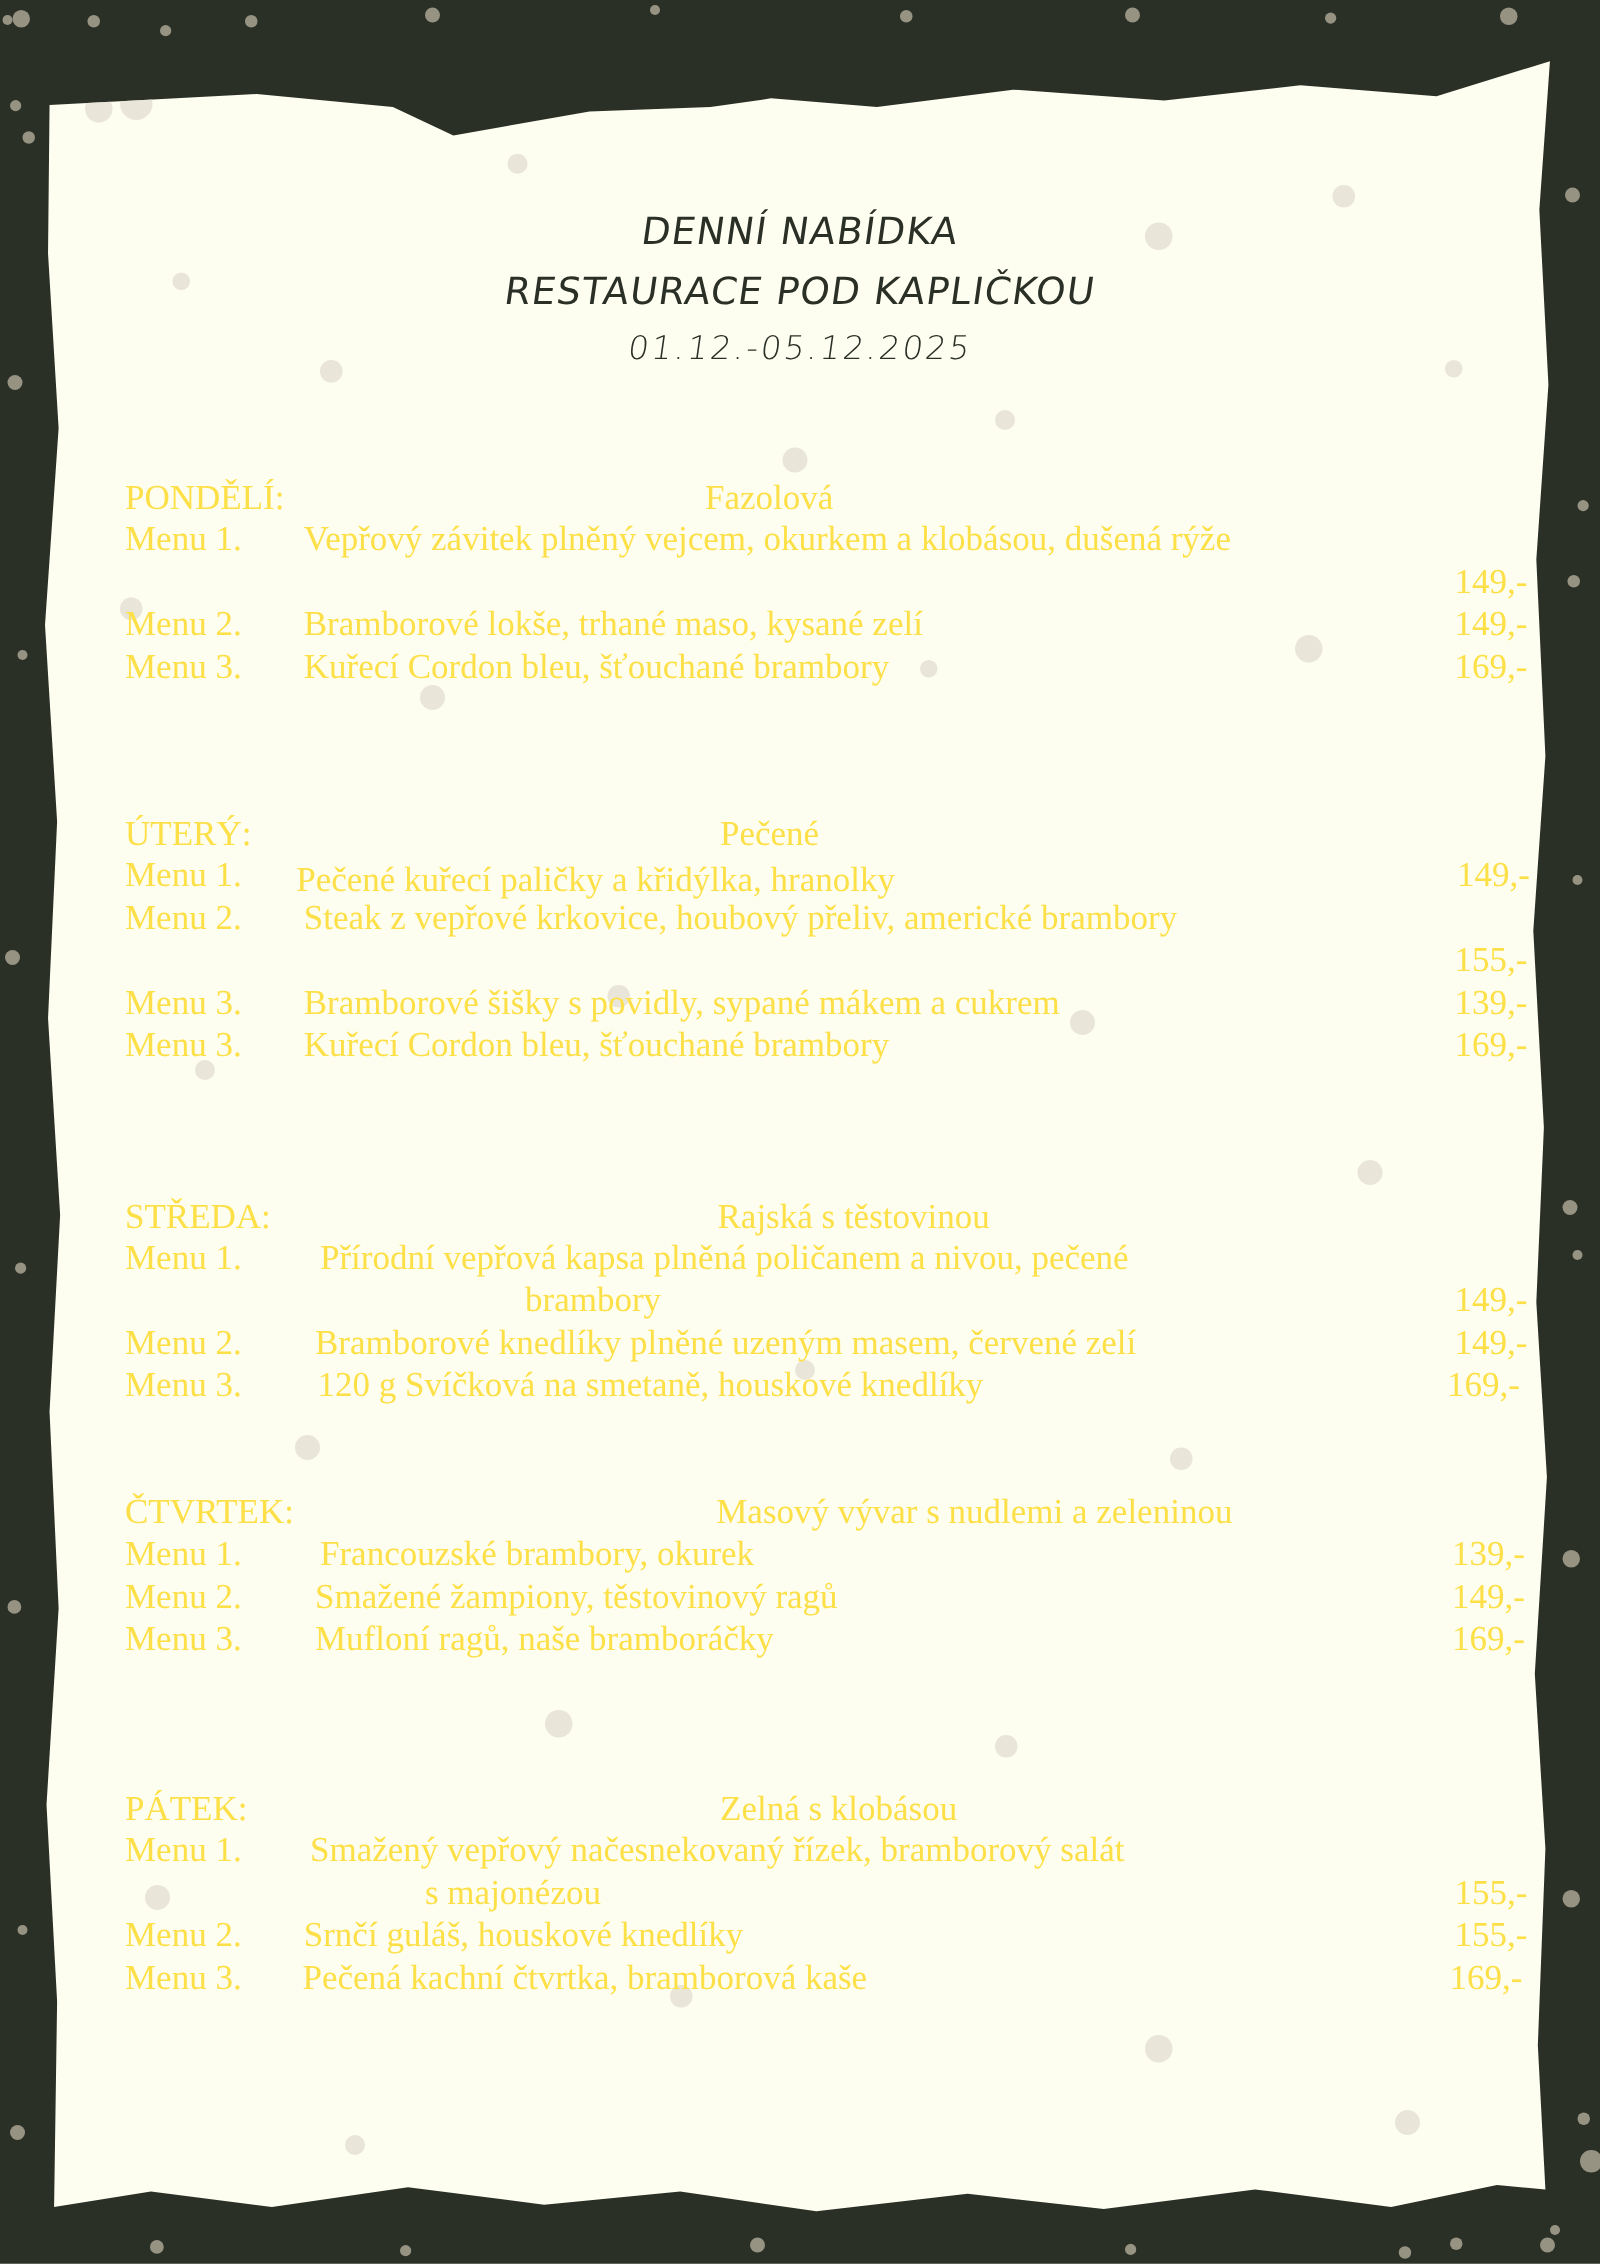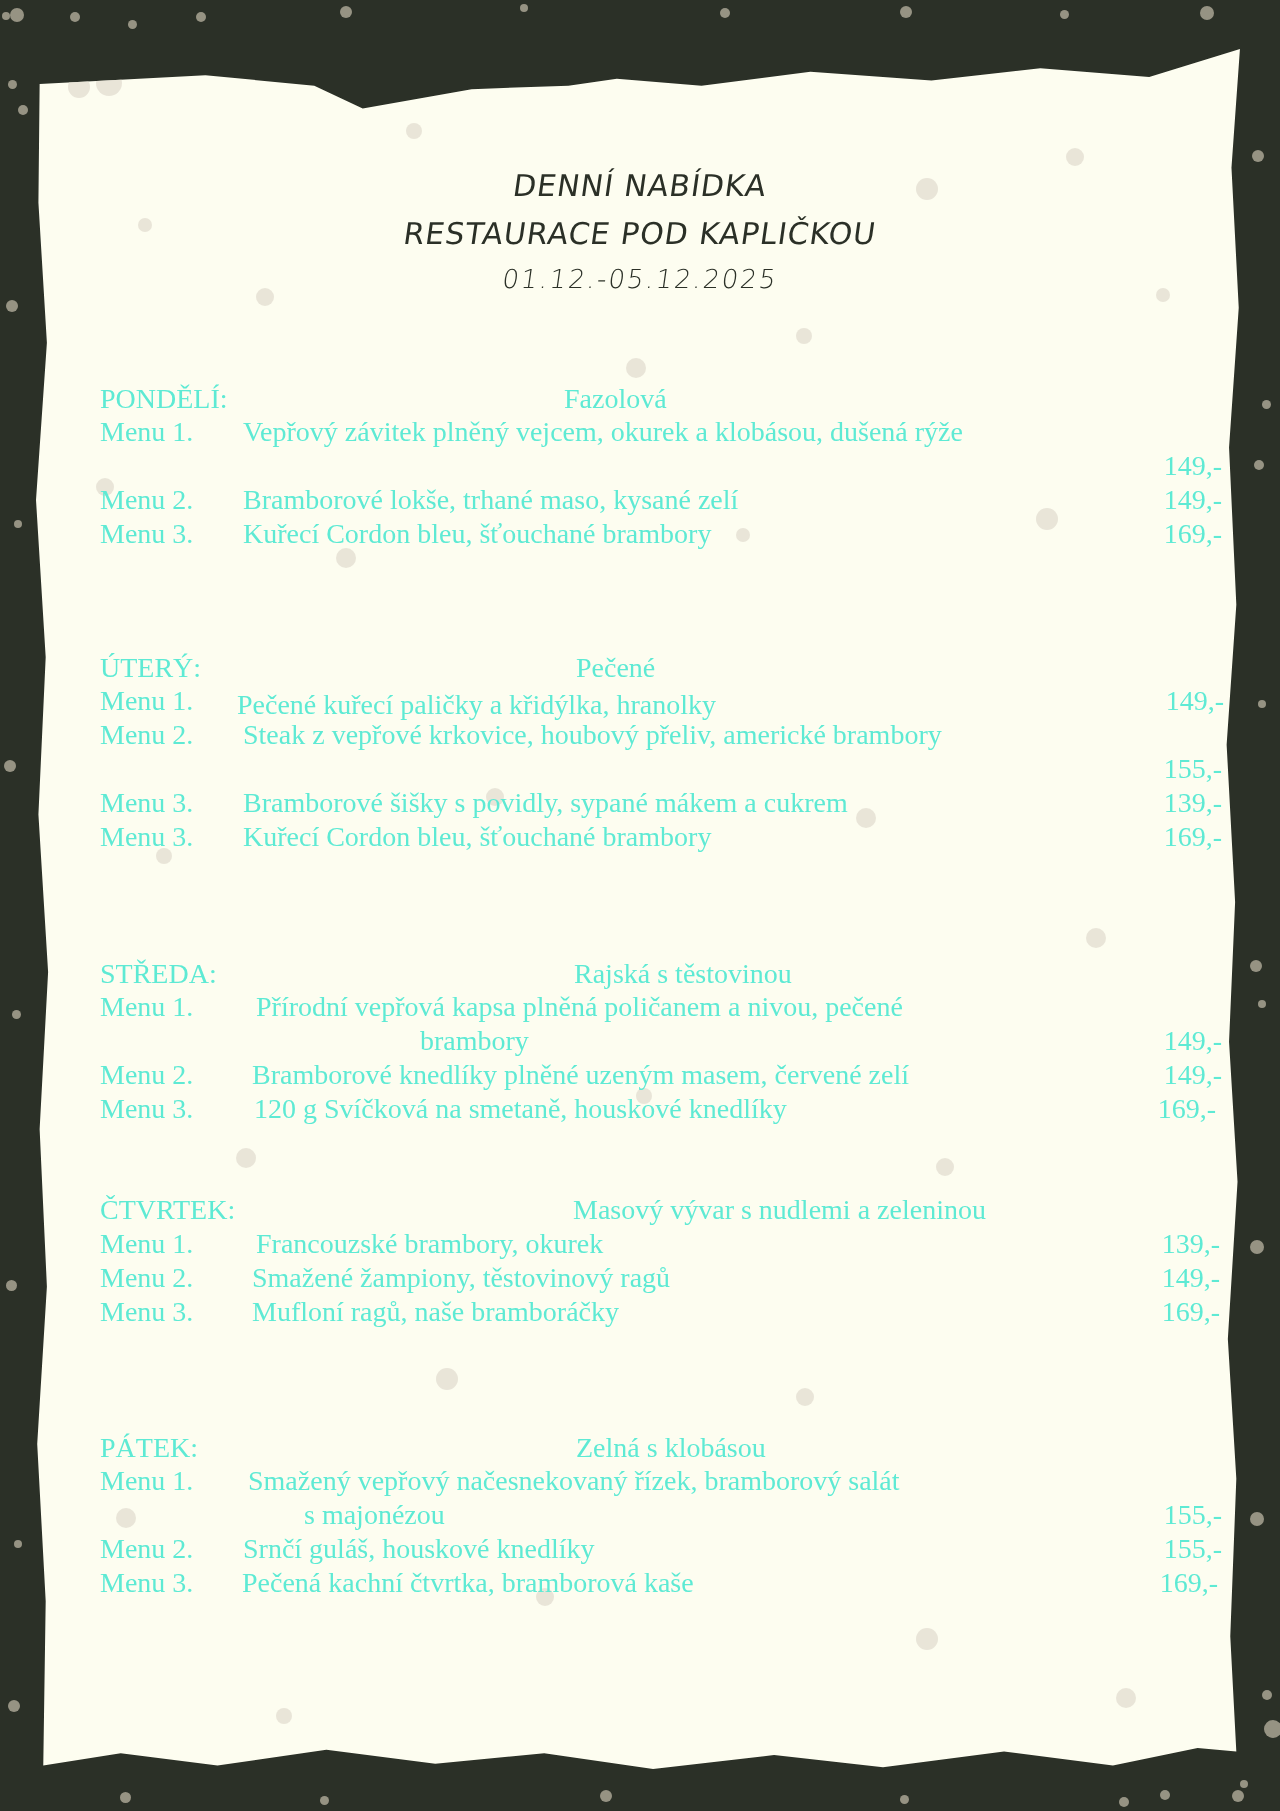--- a/index.html
+++ b/index.html
@@ -20,21 +20,21 @@
   .title {
     position: absolute; left: 0; width: 1280px; text-align: center;
     font-family: "DejaVu Sans", sans-serif; color: #2b3027;
     letter-spacing: 1px; transform: skewX(-8deg);
   }
   .t1 { top: 168px; font-size: 30px; font-weight: normal; }
   .t2 { top: 216px; font-size: 30px; }
   .t3 { top: 264px; font-size: 26px; font-weight: 300; letter-spacing: 2px; }
   .ln {
     position: absolute; font-size: 28px; line-height: 34px; white-space: nowrap;
-    color: #5eead4;
+    color: #fde047;
   }
   .price { text-align: right; }
 </style>
 </head>
 <body>
 
 <div>
   <div class="dot border-dot" style="left:10px;top:8px;width:14px;height:14px"></div>
   <div class="dot border-dot" style="left:2px;top:12px;width:8px;height:8px"></div>
   <div class="dot border-dot" style="left:70px;top:12px;width:10px;height:10px"></div>
@@ -107,21 +107,21 @@
 </div>
 
 <div class="title t1">DENNÍ NABÍDKA</div>
 <div class="title t2">RESTAURACE POD KAPLIČKOU</div>
 <div class="title t3">01.12.-05.12.2025</div>
 
 <section>
   <div class="ln" style="left:100px;top:382px">PONDĚLÍ:</div>
   <div class="ln" style="left:564px;top:382px">Fazolová</div>
   <div class="ln" style="left:100px;top:415px">Menu 1.</div>
-  <div class="ln" style="left:243px;top:415px">Vepřový závitek plněný vejcem, okurek a klobásou, dušená rýže</div>
+  <div class="ln" style="left:243px;top:415px">Vepřový závitek plněný vejcem, okurkem a klobásou, dušená rýže</div>
   <div class="ln price" style="right:58px;top:449px">149,-</div>
   <div class="ln" style="left:100px;top:483px">Menu 2.</div>
   <div class="ln" style="left:243px;top:483px">Bramborové lokše, trhané maso, kysané zelí</div>
   <div class="ln price" style="right:58px;top:483px">149,-</div>
   <div class="ln" style="left:100px;top:517px">Menu 3.</div>
   <div class="ln" style="left:243px;top:517px">Kuřecí Cordon bleu, šťouchané brambory</div>
   <div class="ln price" style="right:58px;top:517px">169,-</div>
 </section>
 
 <section>
@@ -168,21 +168,21 @@
   <div class="ln" style="left:100px;top:1295px">Menu 3.</div>
   <div class="ln" style="left:252px;top:1295px">Mufloní ragů, naše bramboráčky</div>
   <div class="ln price" style="right:60px;top:1295px">169,-</div>
 </section>
 
 <section>
   <div class="ln" style="left:100px;top:1431px">PÁTEK:</div>
   <div class="ln" style="left:576px;top:1431px">Zelná s klobásou</div>
   <div class="ln" style="left:100px;top:1464px">Menu 1.</div>
   <div class="ln" style="left:248px;top:1464px">Smažený vepřový načesnekovaný řízek, bramborový salát</div>
-  <div class="ln" style="left:304px;top:1498px">s majonézou</div>
+  <div class="ln" style="left:340px;top:1498px">s majonézou</div>
   <div class="ln price" style="right:58px;top:1498px">155,-</div>
   <div class="ln" style="left:100px;top:1532px">Menu 2.</div>
   <div class="ln" style="left:243px;top:1532px">Srnčí guláš, houskové knedlíky</div>
   <div class="ln price" style="right:58px;top:1532px">155,-</div>
   <div class="ln" style="left:100px;top:1566px">Menu 3.</div>
   <div class="ln" style="left:242px;top:1566px">Pečená kachní čtvrtka, bramborová kaše</div>
   <div class="ln price" style="right:62px;top:1566px">169,-</div>
 </section>
 
 </body></html>

